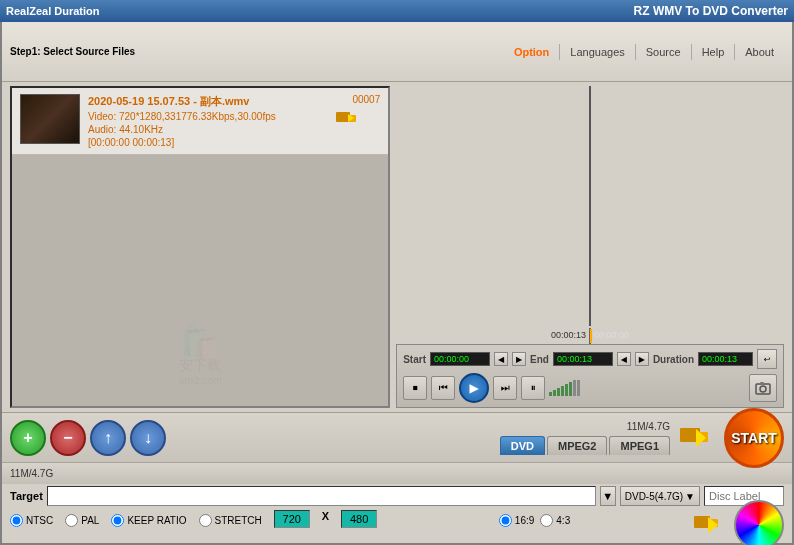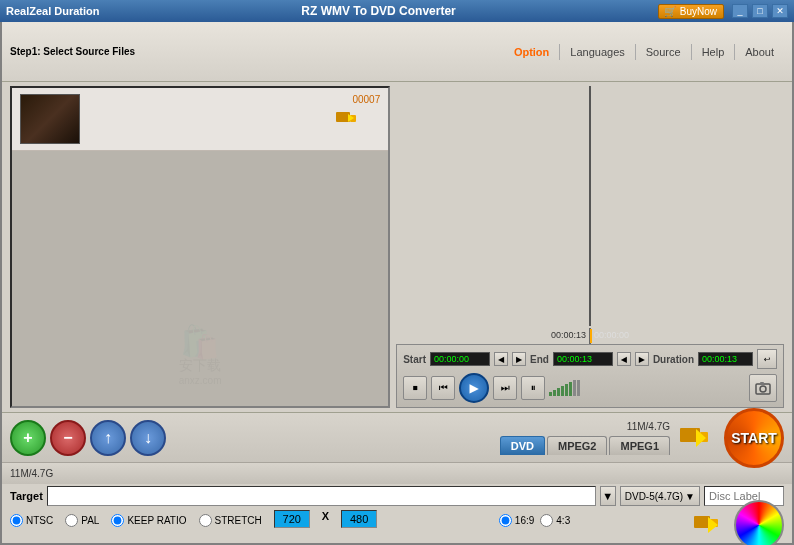--- a/index.html
+++ b/index.html
@@ -413,21 +413,21 @@
       height: 24px;
       gap: 12px;
     }
     .radio-group { display: flex; align-items: center; gap: 3px; }
     .radio-label { font-size: 10px; }
 
     .dim-input {
       width: 36px;
       height: 18px;
       border: 1px inset #888;
-      background: #0ea5e9;
+      background: #14b8a6;
       text-align: center;
       font-size: 11px;
     }
     .x-sep { font-size: 11px; font-weight: bold; }
     .aspect-group { display: flex; align-items: center; gap: 6px; margin-left: auto; }
 
     
     .tool-icon-area {
       display: flex; align-items: center; justify-content: center;
       width: 40px;
@@ -487,26 +487,20 @@
       height: 20px;
       pointer-events: none;
     }
   </style>
 </head>
 <body>
 
 <div class="titlebar">
   <span class="titlebar-left">RealZeal Duration</span>
   <span class="titlebar-center">RZ WMV To DVD Converter</span>
-  <div class="titlebar-right">
-    <button class="buynow-btn">🛒 BuyNow</button>
-    <button class="titlebar-btn">_</button>
-    <button class="titlebar-btn">□</button>
-    <button class="titlebar-btn">✕</button>
-  </div>
 </div>
 
 <div class="main-window">
 
   <div class="top-section">
     <div style="display:flex; flex-direction:column; justify-content:center;">
       <span class="step1-title">Step1: Select Source Files</span>
     </div>
     <div style="flex:1;"></div>
 
@@ -519,20 +513,26 @@
     </div>
   </div>
 
   <div class="content-area">
 
     <div class="file-list-panel">
       <div class="file-item">
         <div style="display:flex; align-items:flex-start;">
           <div style="width:60px; height:50px; background:#1a1a1a; border:1px solid #555; margin-right:8px; flex-shrink:0; overflow:hidden;">
             <div style="width:100%;height:100%;background:linear-gradient(135deg,#2a1a0a,#4a3020,#1a1008);"></div>
+          </div>
+          <div style="flex:1;">
+            <div class="file-name">2020-05-19 15.07.53 - 副本.wmv</div>
+            <div class="file-meta">Video: 720*1280,331776.33Kbps,30.00fps</div>
+            <div class="file-meta">Audio: 44.10KHz</div>
+            <div class="file-meta">[00:00:00   00:00:13]</div>
           </div>
           <div class="file-number">00007</div>
         </div>
 
         <div class="file-icon">
           <svg width="24" height="24" viewBox="0 0 24 24">
             <rect x="2" y="4" width="14" height="10" fill="#cc8800" rx="1"></rect>
             <rect x="16" y="7" width="6" height="7" fill="#eeaa00" rx="1"></rect>
             <polygon points="14,6 20,10 14,14" fill="#ffdd00"></polygon>
           </svg>

